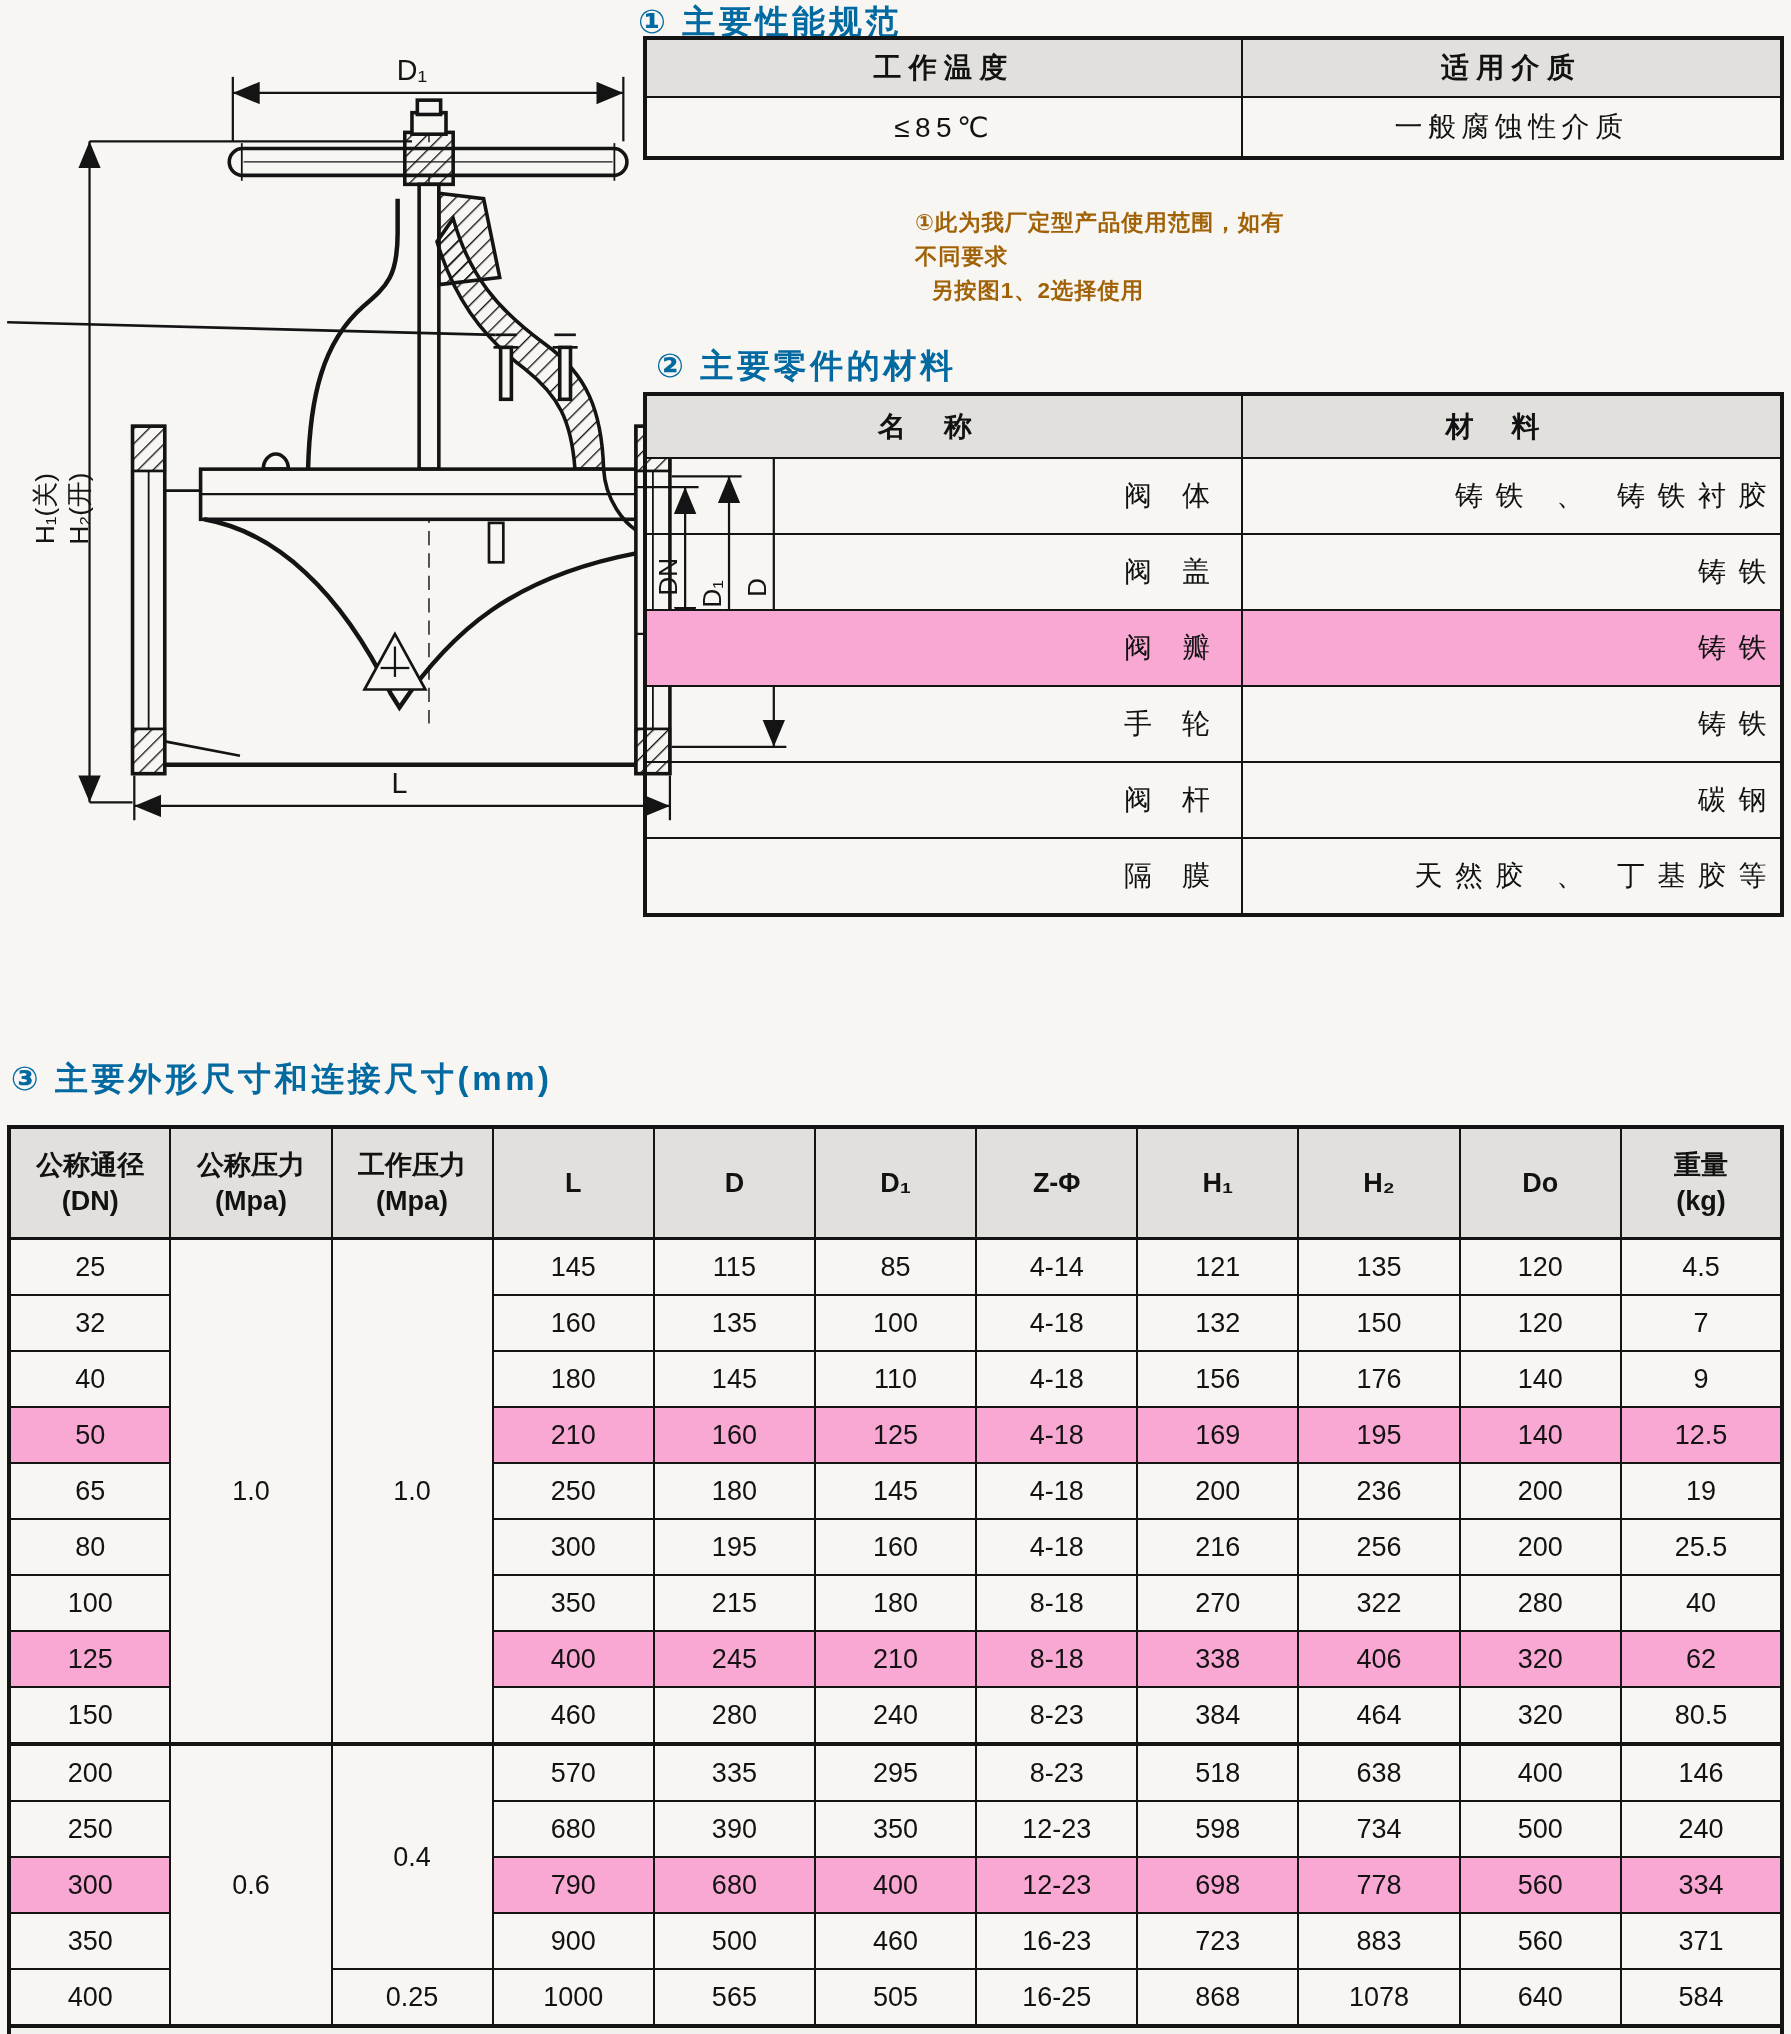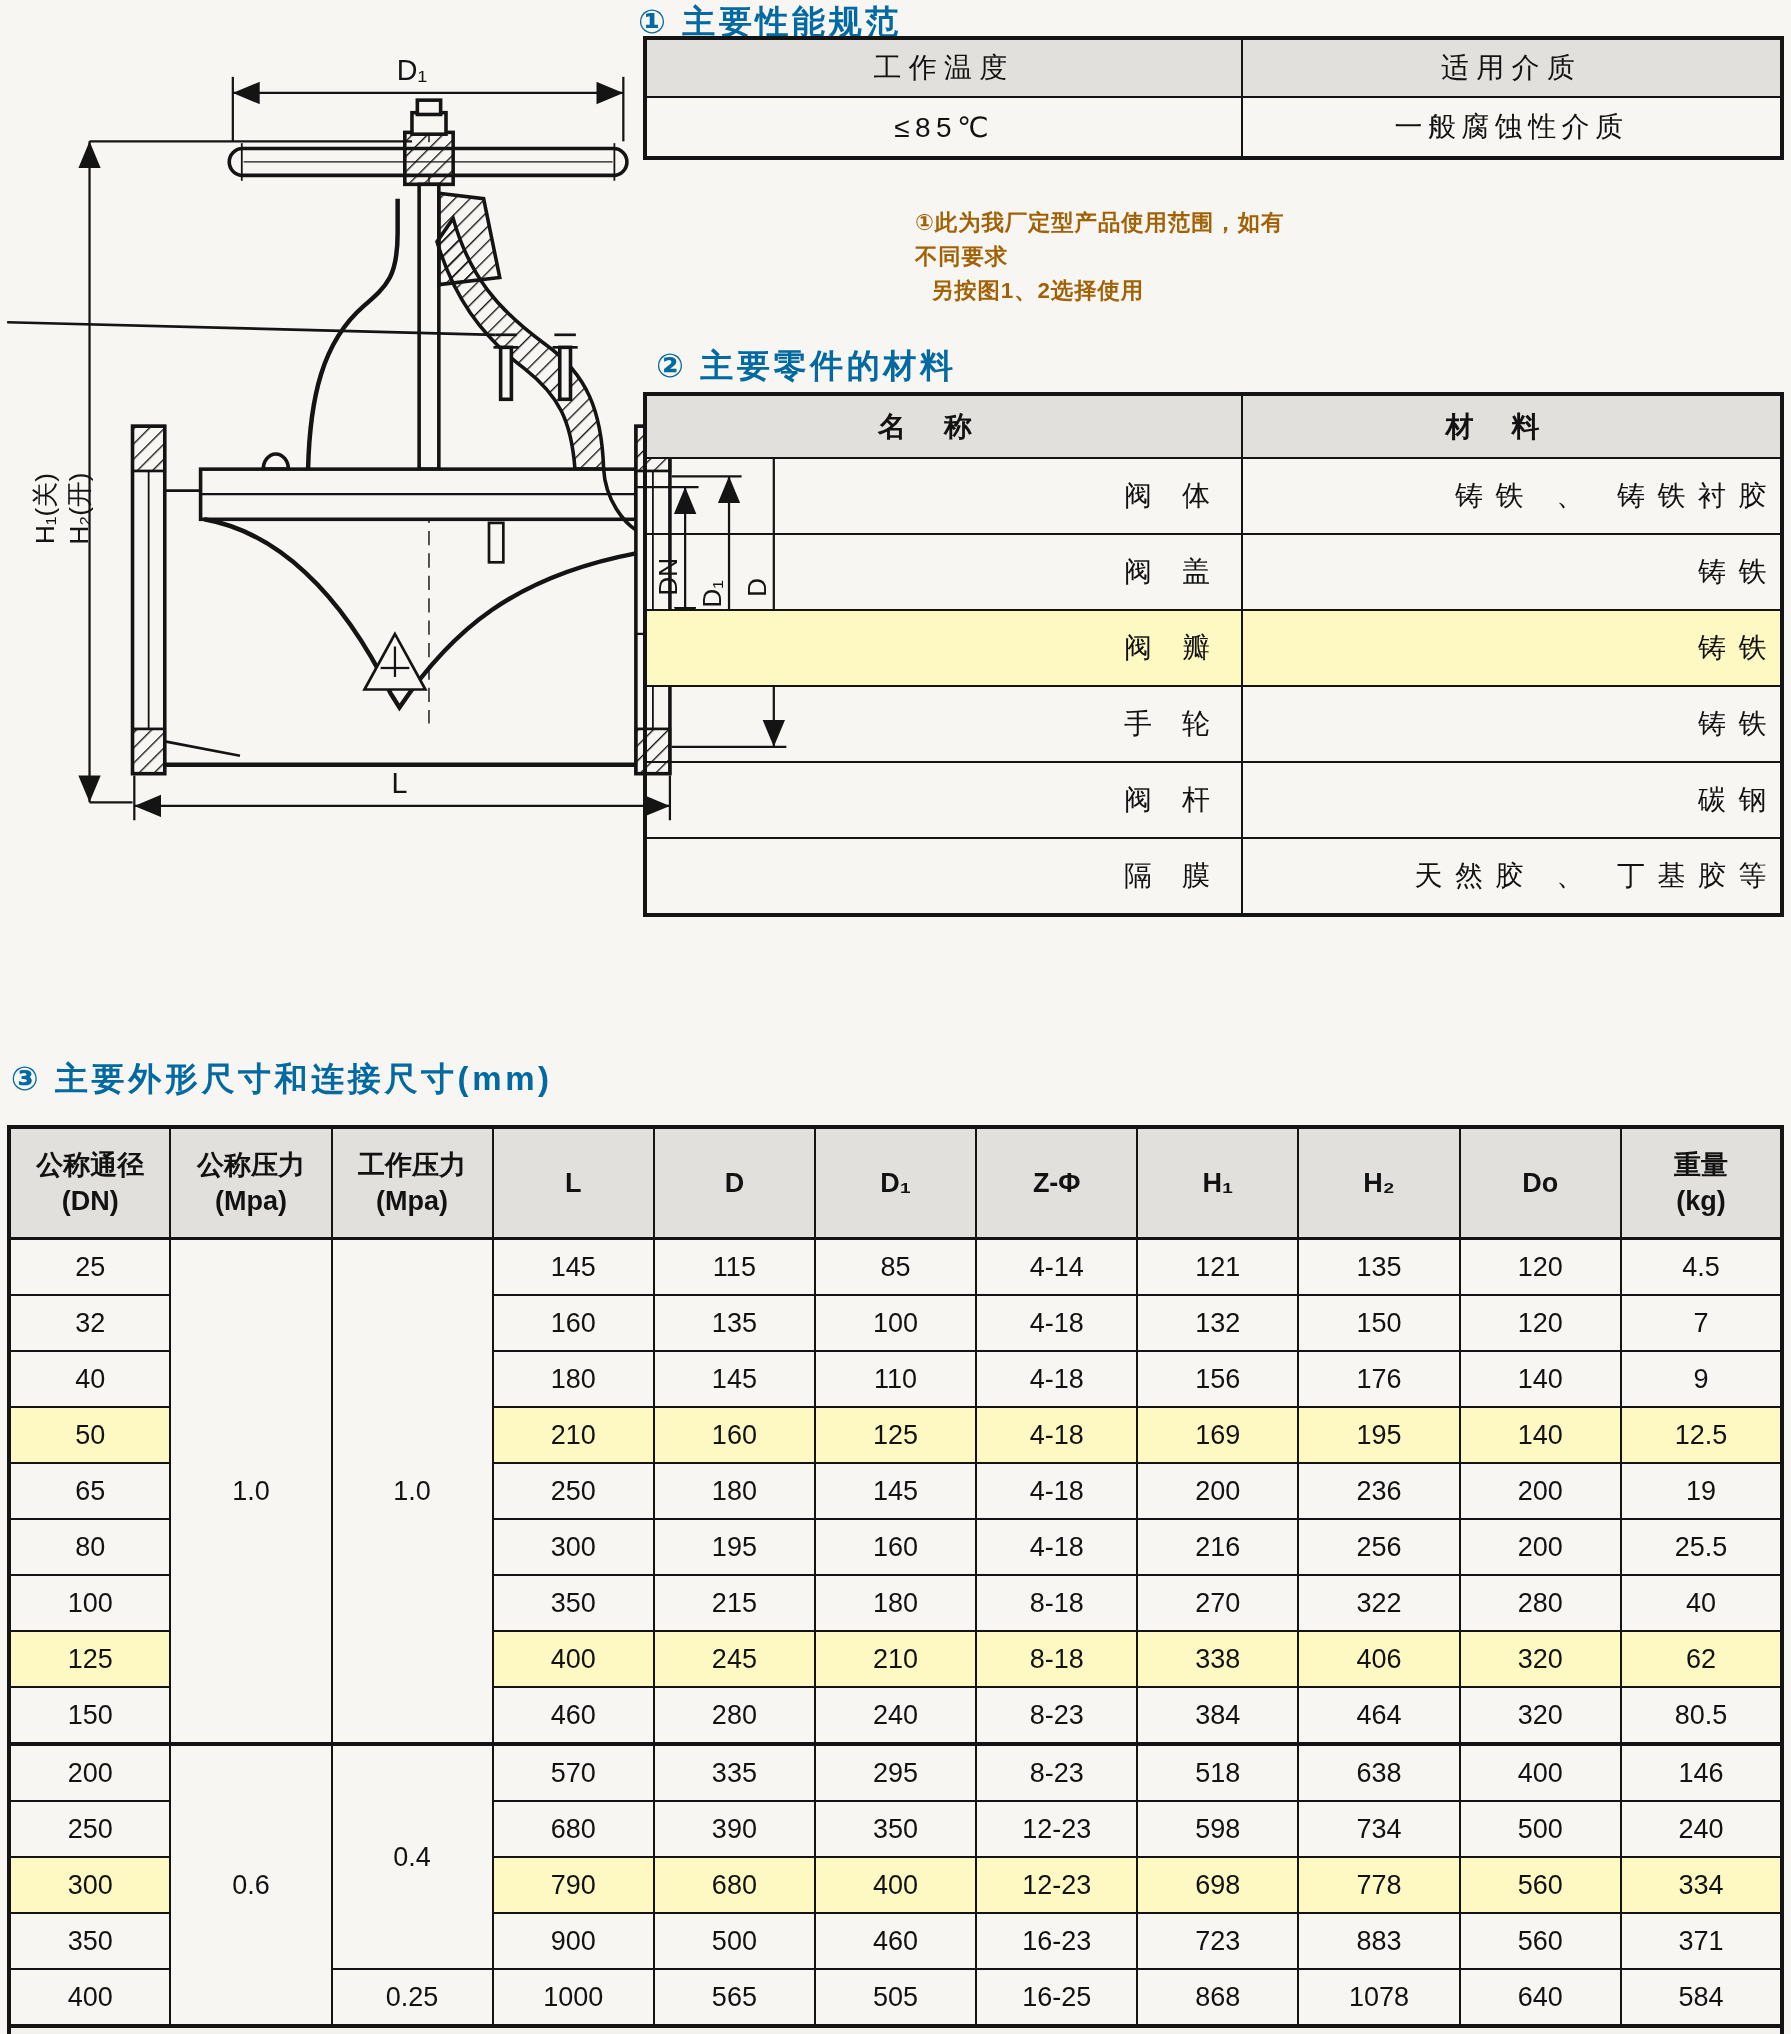--- a/index.html
+++ b/index.html
@@ -11,24 +11,24 @@
   }
   .sec-title{
     position:absolute;font-size:33px;font-weight:700;letter-spacing:3.6px;color:#0369a1;
     white-space:nowrap;
   }
   
   table{border-collapse:collapse;table-layout:fixed;}
   th,td{border:2.7px solid #141414;text-align:center;vertical-align:middle;
         font-family:"Liberation Sans","DejaVu Sans",sans-serif;color:#121212;}
   thead th{background:#e2e0dc;}
-  tr.shade td{background:#fef9c3;}
+  tr.shade td{background:#f9a8d4;}
   
   .t1{position:absolute;left:643px;top:36px;width:1141px;border:4.5px solid #141414;}
-  .t1 th{height:54px;font-size:28px;font-weight:400;letter-spacing:7.2px;}
+  .t1 th{height:54px;font-size:28px;font-weight:700;letter-spacing:7.2px;}
   .t1 td{height:56px;font-size:28px;letter-spacing:5.4px;}
   .note{
     position:absolute;left:915px;top:206px;width:376px;
     font-size:22.4px;font-weight:700;line-height:34px;color:#a16207;letter-spacing:0.9px;
   }
   .note .l2{padding-left:16px;}
   
   .t2{position:absolute;left:643px;top:392px;width:1141px;border:4.5px solid #141414;}
   .t2 th{height:59px;font-size:28px;font-weight:700;letter-spacing:38px;}
   .t2 td{height:72px;font-size:28px;text-align:right;}

